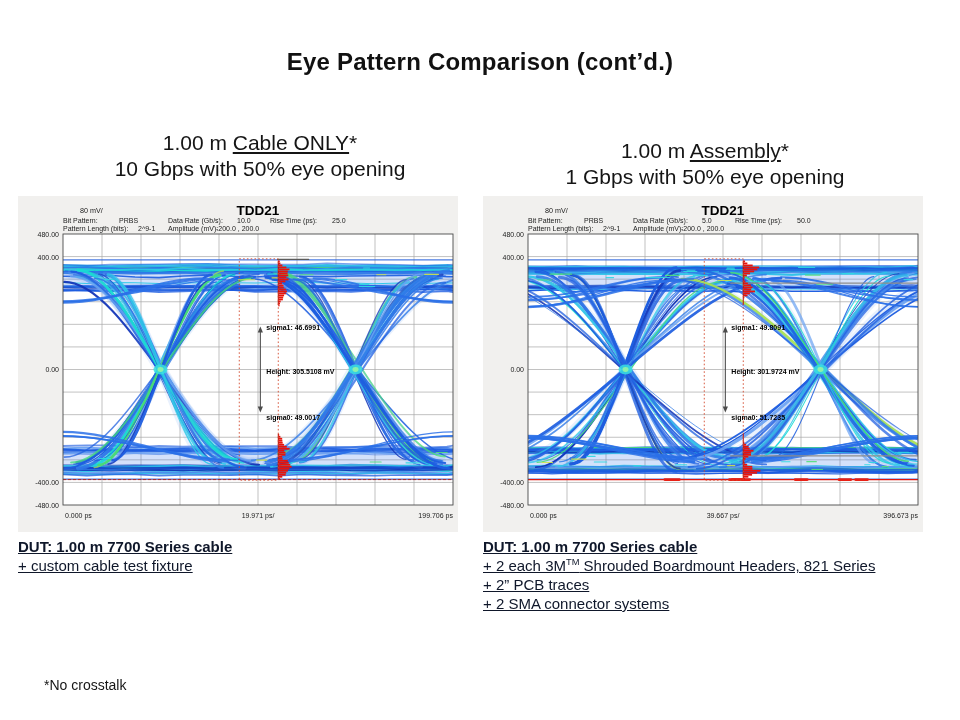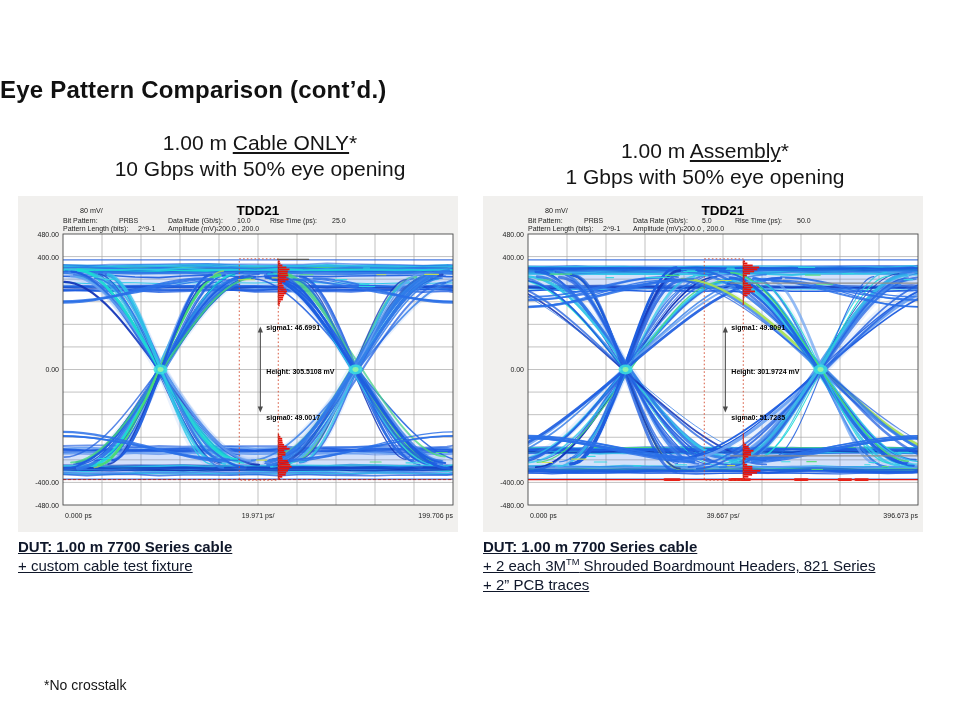--- a/index.html
+++ b/index.html
@@ -1,19 +1,19 @@
 <!DOCTYPE html>
 <html><head>
 <meta charset="utf-8">
 <style>
   html,body{margin:0;padding:0;background:#ffffff;}
   .slide{position:relative;width:960px;height:720px;background:#ffffff;
          font-family:"Liberation Sans",sans-serif;color:#111;overflow:hidden;}
-  .slide-title{position:absolute;top:48px;left:0;width:100%;
-         font-size:24px;font-weight:700;letter-spacing:.2px;margin-top:28px;}
+  .slide-title{position:absolute;top:48px;left:0;width:100%;text-align:center;
+         font-size:24px;font-weight:700;letter-spacing:.2px;}
   .caption{position:absolute;text-align:center;font-size:21px;line-height:26px;color:#151515;}
   .caption .u{text-decoration:underline;}
   .chart{position:absolute;width:372px;height:336px;}
   .dut{position:absolute;font-size:15px;line-height:19px;color:#0f172a;text-decoration:underline;}
   .dut-title{font-weight:700;}
   sup{font-size:62%;line-height:0;}
   .footnote{position:absolute;font-size:14px;color:#151515;}
 </style>
 </head>
 <body>
@@ -710,18 +710,19 @@
     <div>
         <div><span>+ custom cable test fixture</span></div>
       </div>
   </div>
 
   <div class="dut" style="left:483px;top:537px;width:475px">
     <div class="dut-title">DUT: 1.00 m 7700 Series cable</div>
     <div>
         <div><span>+ 2 each 3M</span><sup>TM</sup><span> Shrouded Boardmount Headers, 821 Series</span></div>
         <div><span>+ 2” PCB traces</span></div>
+        <div><span>+ 2 SMA connector systems</span></div>
       </div>
   </div>
 
   <div class="footnote" style="left:44px;top:677px">*No crosstalk</div>
 
 </div>
 
 </body></html>

